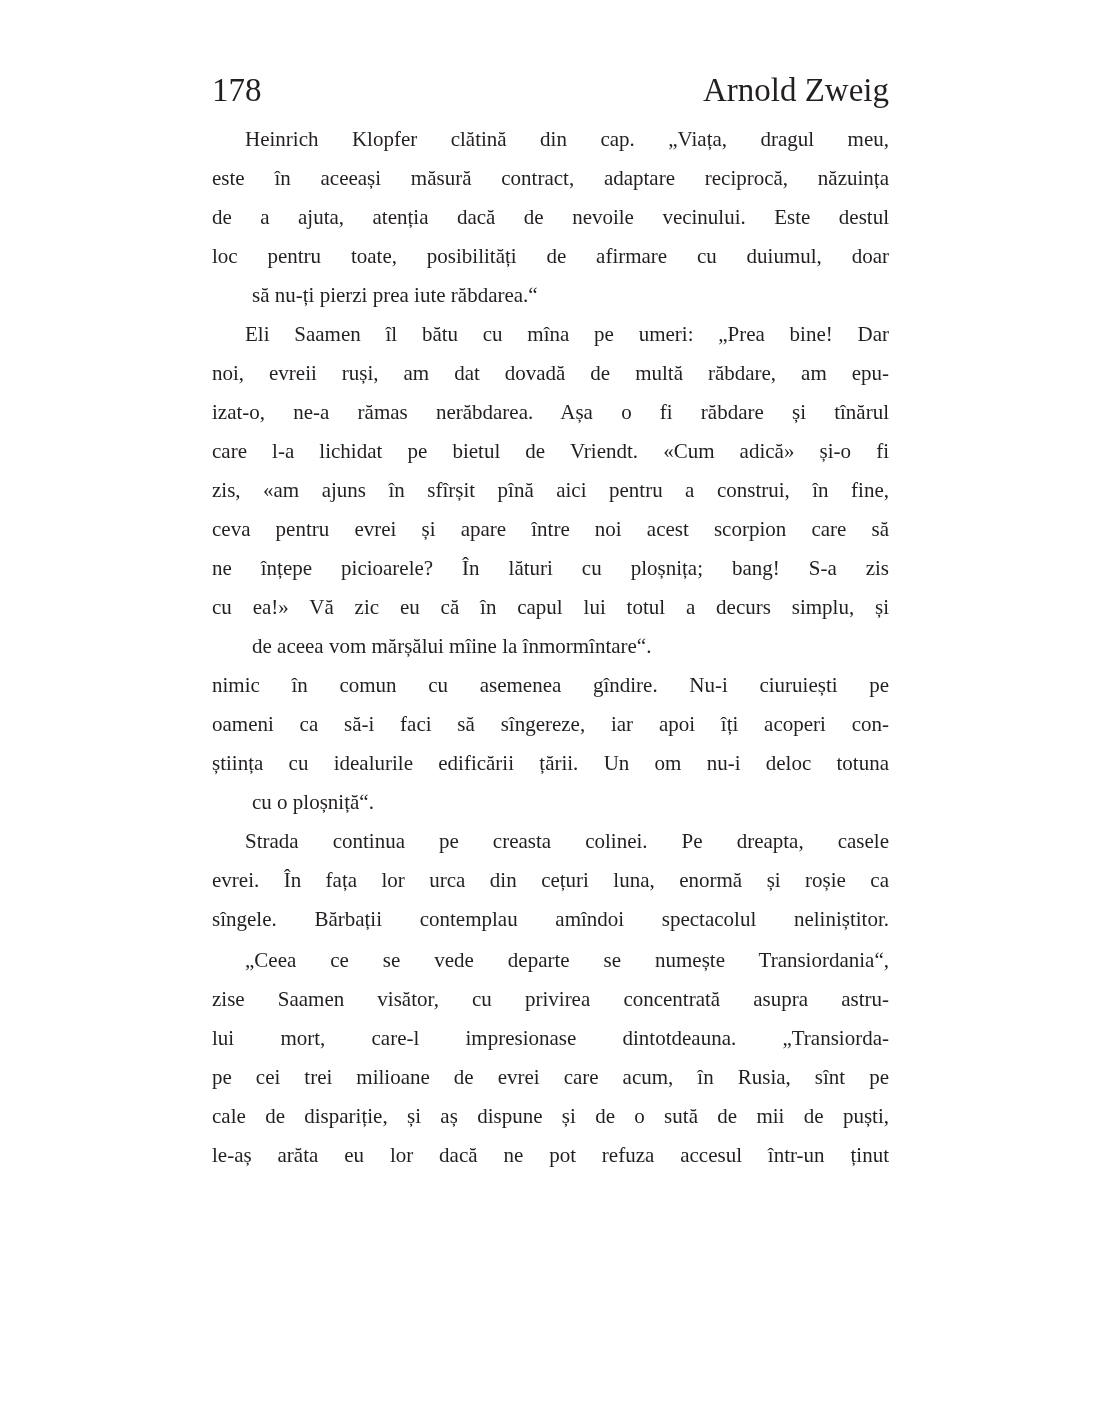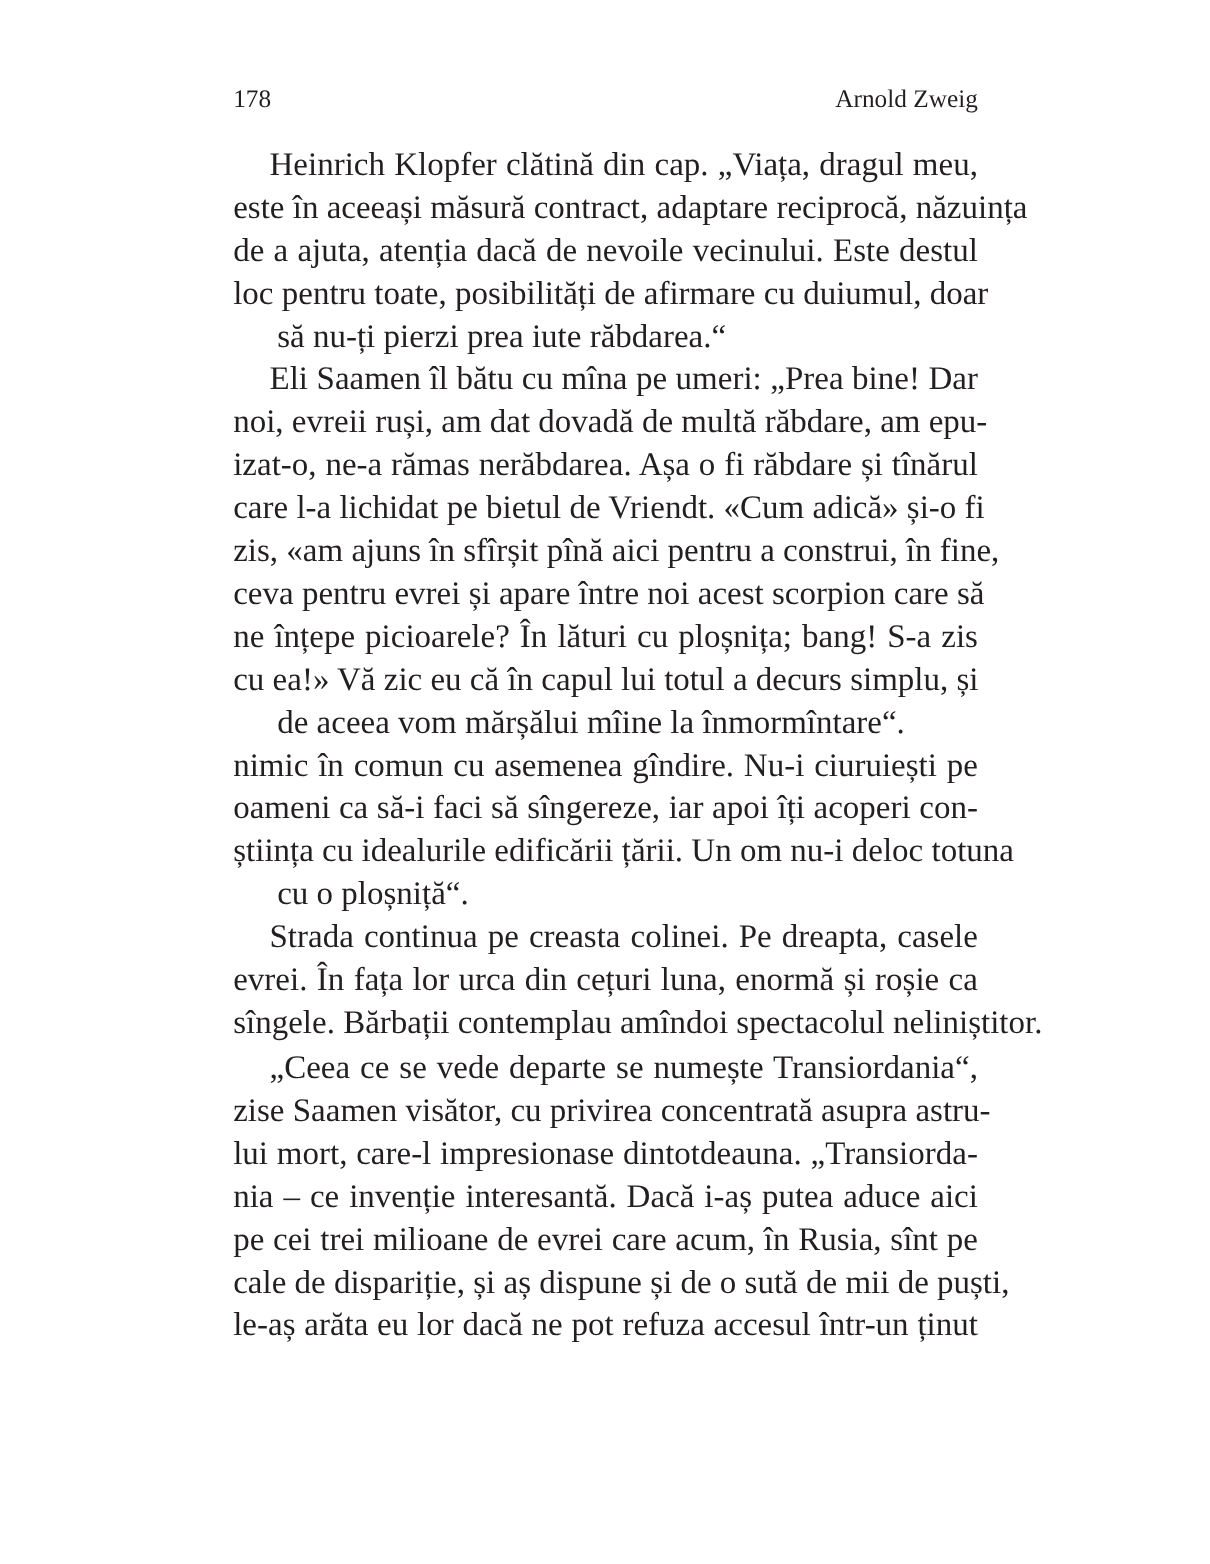--- a/index.html
+++ b/index.html
@@ -14,39 +14,39 @@
       overflow: hidden;
       color: #231f20;
       font-family: "Liberation Serif", "DejaVu Serif", serif;
     }
     .running-head {
       position: absolute;
       top: 72px;
       left: 212px;
       width: 677px;
       height: 36px;
-      font-size: 23px;
+      font-size: 33px;
       line-height: 36px;
     }
     .page-number {
       position: absolute;
       left: 0;
       top: 0;
     }
     .author {
       position: absolute;
       right: 0;
       top: 0;
     }
     .body-text {
       position: absolute;
-      top: 130px;
+      top: 120px;
       left: 212px;
       width: 677px;
-      font-size: 30px;
+      font-size: 21px;
       line-height: 39px;
     }
     .line {
       display: block;
       white-space: nowrap;
       text-align: justify;
       text-align-last: justify;
       height: 39px;
     }
     .line.indent {
@@ -101,19 +101,18 @@
     <span class="line indent">Strada continua pe creasta colinei. Pe dreapta, casele</span>
     <span class="line">evrei. În fața lor urca din cețuri luna, enormă și roșie ca</span>
     <span class="line">sîngele. Bărbații contemplau amîndoi spectacolul neliniștitor.</span>
   </div>
   <div class="para-gap"></div>
 
   <div class="paragraph">
     <span class="line indent">„Ceea ce se vede departe se numește Transiordania“,</span>
     <span class="line">zise Saamen visător, cu privirea concentrată asupra astru-</span>
     <span class="line">lui mort, care-l impresionase dintotdeauna. „Transiorda-</span>
-    <span class="line">nia – ce invenție interesantă. Dacă i-aș putea aduce aici</span>
     <span class="line">pe cei trei milioane de evrei care acum, în Rusia, sînt pe</span>
     <span class="line">cale de dispariție, și aș dispune și de o sută de mii de puști,</span>
     <span class="line">le-aș arăta eu lor dacă ne pot refuza accesul într-un ținut</span>
   </div>
 
 </div>
 
 </body></html>

